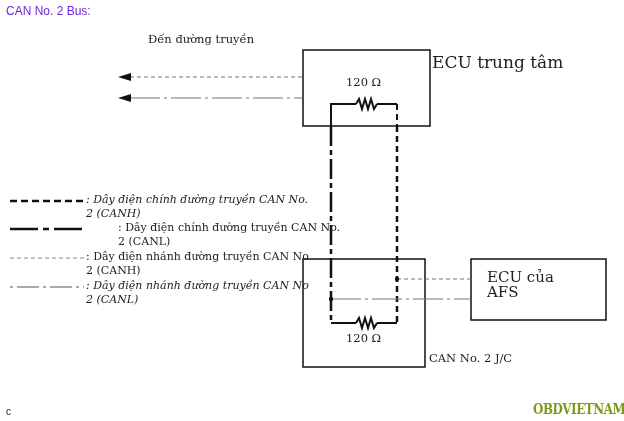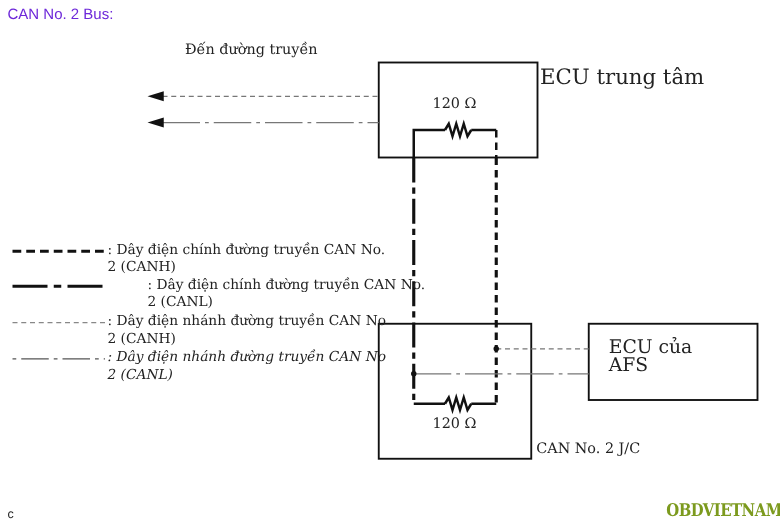--- a/index.html
+++ b/index.html
@@ -57,19 +57,19 @@
 </svg>
 
 <div id="title" class="txt sans">CAN No. 2 Bus:</div>
 <div id="to-bus" class="txt serif">Đến đường truyền</div>
 <div id="ecu-main-label" class="txt serif">ECU trung tâm</div>
 <div id="r1" class="txt serif">120 Ω</div>
 <div id="r2" class="txt serif">120 Ω</div>
 <div id="jc-label" class="txt serif">CAN No. 2 J/C</div>
 <div id="afs-label" class="txt serif">ECU của AFS</div>
 
-<div class="legend-item serif" style="top:193px;">: Dây điện chính đường truyền CAN No. 2 (CANH)</div>
+<div class="legend-item serif" style="top:193px;font-style:italic;">: Dây điện chính đường truyền CAN No. 2 (CANH)</div>
 <div class="legend-item serif" style="top:221px;margin-left:32px;">: Dây điện chính đường truyền CAN No. 2 (CANL)</div>
 <div class="legend-item serif" style="top:250px;">: Dây điện nhánh đường truyền CAN No 2 (CANH)</div>
 <div class="legend-item serif" style="top:279px;font-style:italic;">: Dây điện nhánh đường truyền CAN No 2 (CANL)</div>
 
 <div id="corner" class="txt sans">c</div>
 <div id="watermark">OBDVIETNAM</div>
 
 </body></html>

